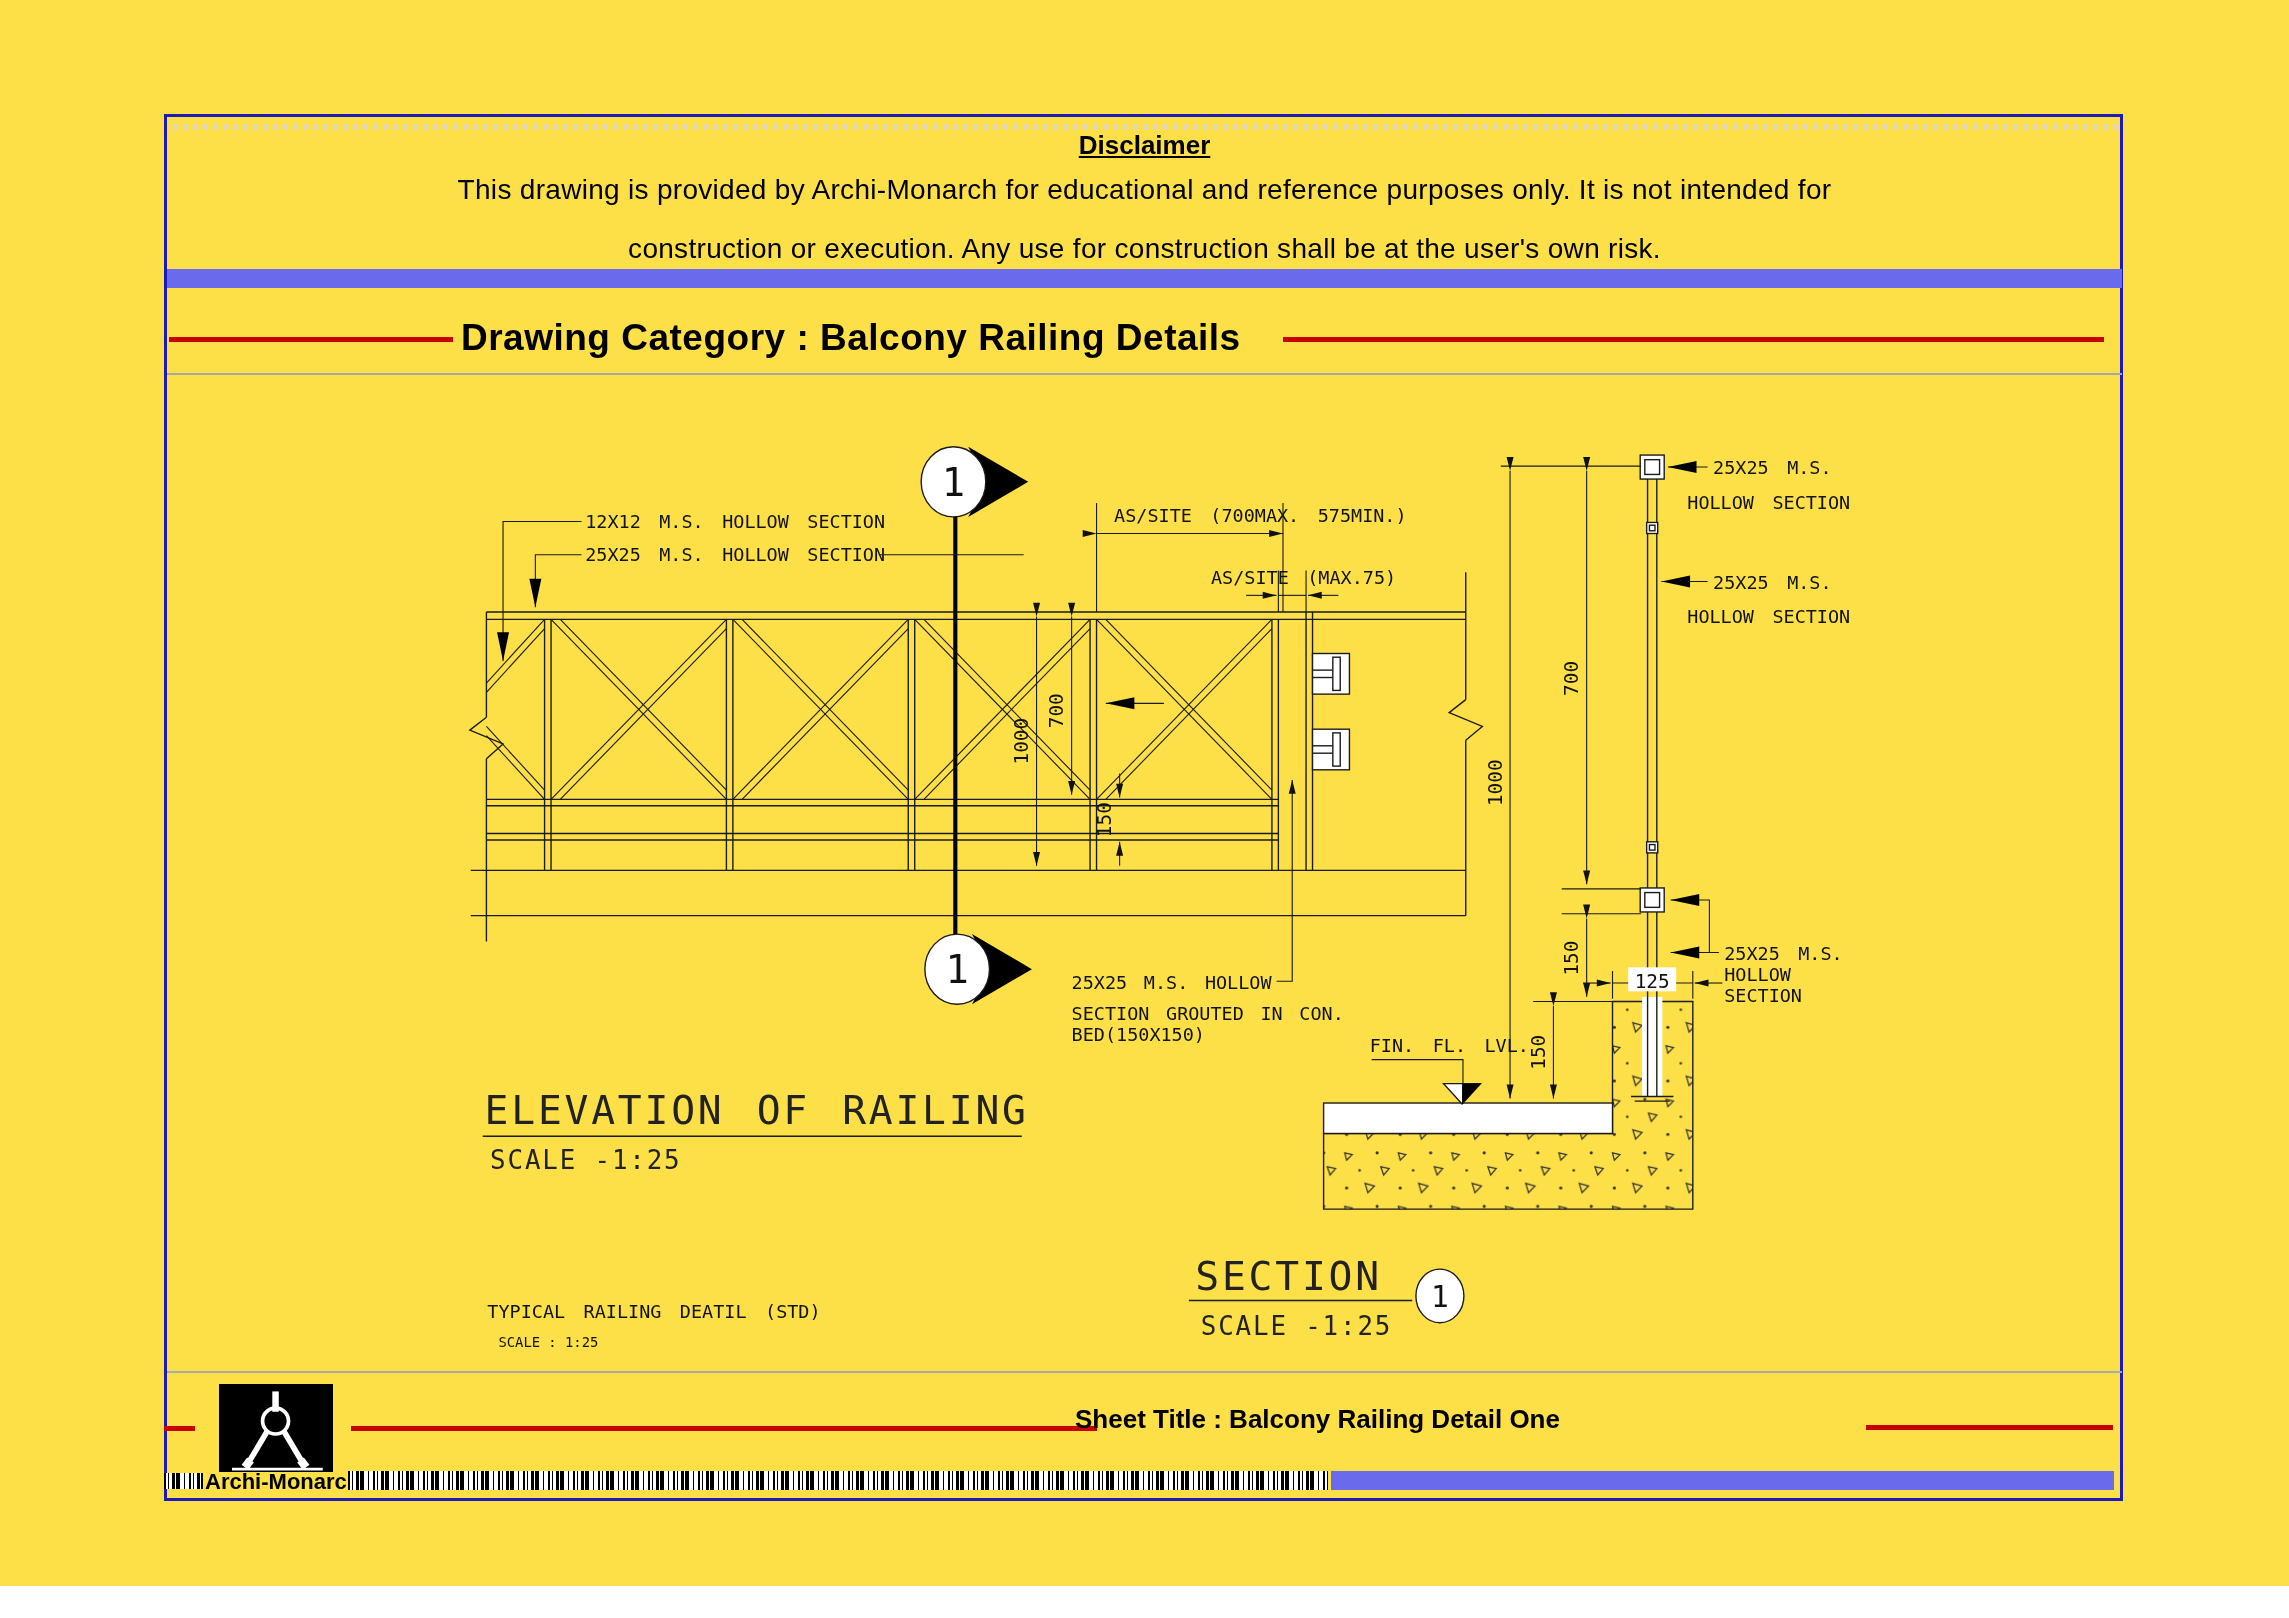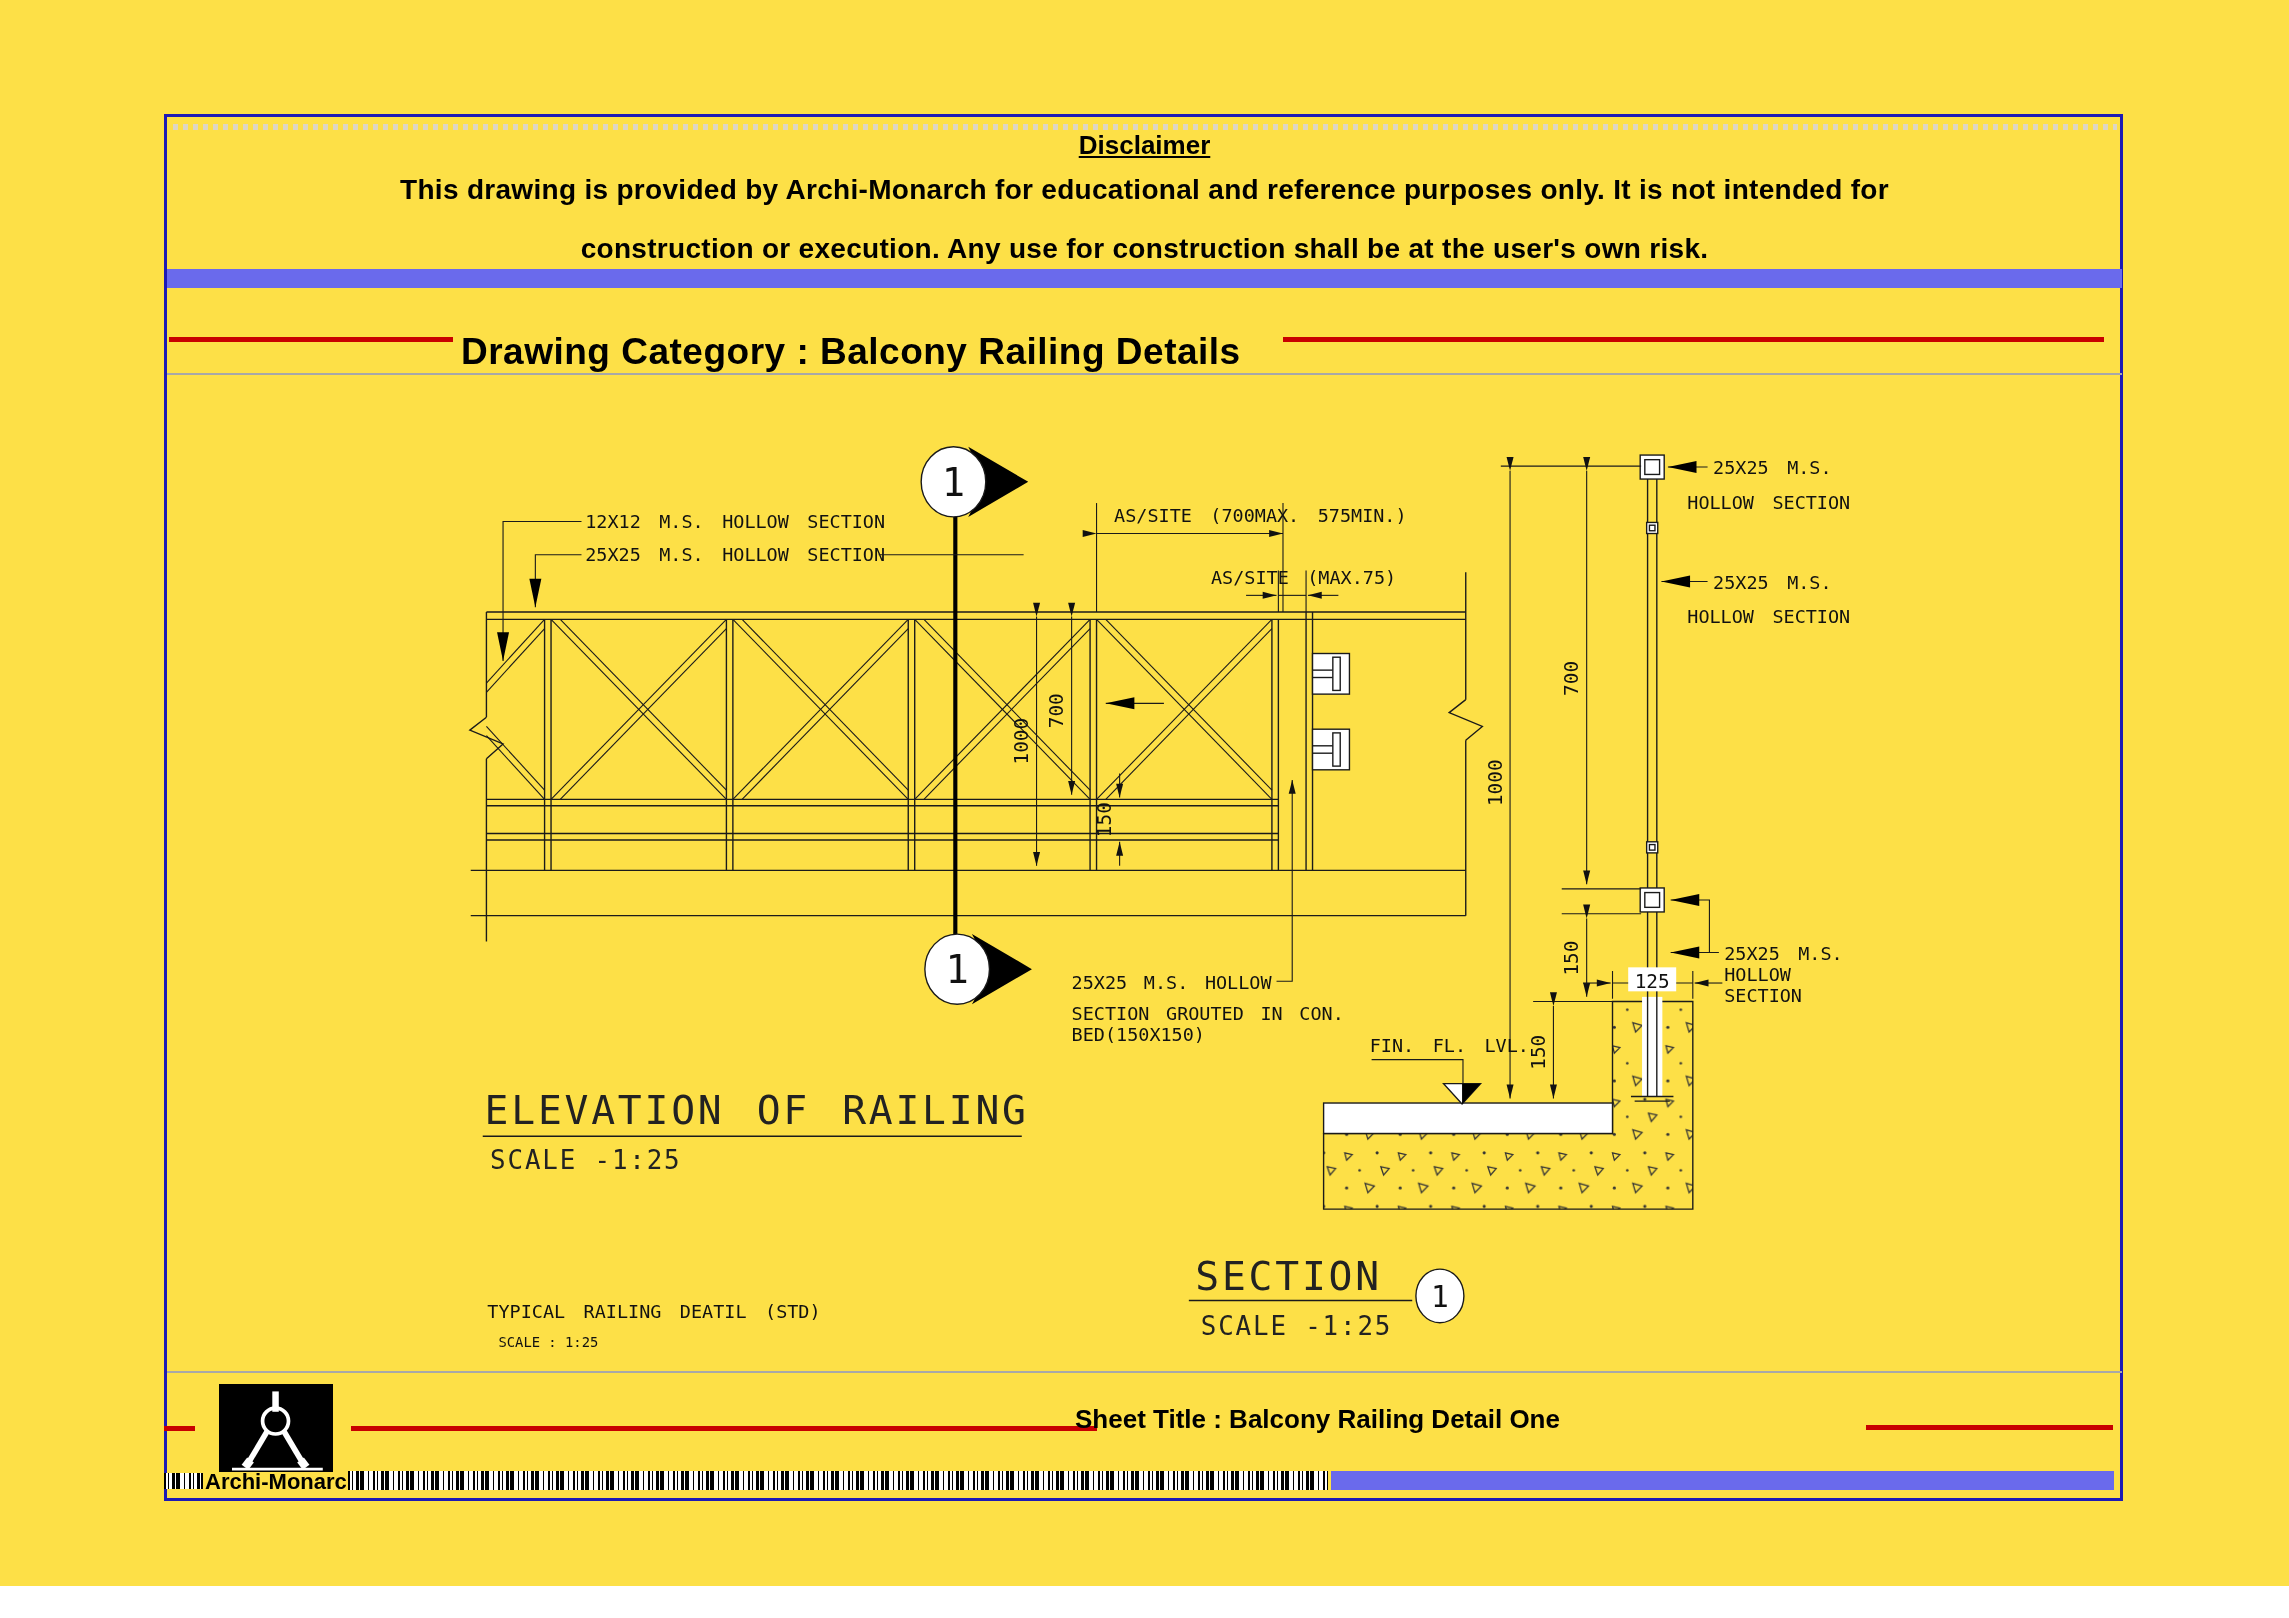--- a/index.html
+++ b/index.html
@@ -4,24 +4,24 @@
 <style>
   html,body{margin:0;padding:0;background:#ffffff;}
   .page{position:relative;width:2290px;height:1586px;background:#fde047;overflow:hidden;
         font-family:"Liberation Sans", sans-serif;color:#000;}
   .abs{position:absolute;}
   .frame{left:164px;top:114px;width:1953px;height:1381px;border:3.7px solid #1d1ab5;}
   .dotstrip{left:173px;top:124px;width:1944px;height:5.5px;
      background:repeating-linear-gradient(90deg,#ddd6c4 0 4.6px,transparent 4.6px 10px);}
   .disc-title{left:167px;top:130px;width:1955px;text-align:center;font-size:26px;font-weight:700;}
   .disc-title span{text-decoration:underline;}
-  .disc-line{left:167px;width:1955px;text-align:center;font-size:28px;font-weight:700;letter-spacing:0.3px;}
+  .disc-line{left:167px;width:1955px;text-align:center;font-size:28px;font-weight:400;letter-spacing:0.3px;}
   .bluebar-top{left:167px;top:269px;width:1955px;height:19.4px;background:#6a6aec;}
   .redline{background:#c80000;height:4.6px;}
-  .cat-heading{left:461px;top:331px;font-size:37px;font-weight:700;letter-spacing:0.5px;text-align:right;}
+  .cat-heading{left:461px;top:317px;font-size:37px;font-weight:700;letter-spacing:0.5px;text-align:right;}
   .grayline{left:167px;width:1955px;height:1.8px;background:#a8a8a8;}
   .sheet-title{left:1075px;top:1404px;font-size:26px;font-weight:700;}
   .logo-box{left:219px;top:1384px;width:114px;height:88px;background:#000;}
   .brand{left:205px;top:1469px;font-size:22px;font-weight:700;}
   .barcode{height:18.5px;background:repeating-linear-gradient(90deg,
      #000 0 1.8px,#fff 1.8px 3.7px,#000 3.7px 4.6px,#fff 4.6px 8.3px,#000 8.3px 11px,#fff 11px 12px,
      #000 12px 15.7px,#fff 15.7px 20px,#000 20px 21px,#fff 21px 25px);}
   .bc-small{left:164px;top:1473px;width:39px;height:15.7px;}
   .bc-long{left:348px;top:1471px;width:980px;}
   .bluebar-bot{left:1331px;top:1471px;width:783px;height:18.5px;background:#6a6aec;}

